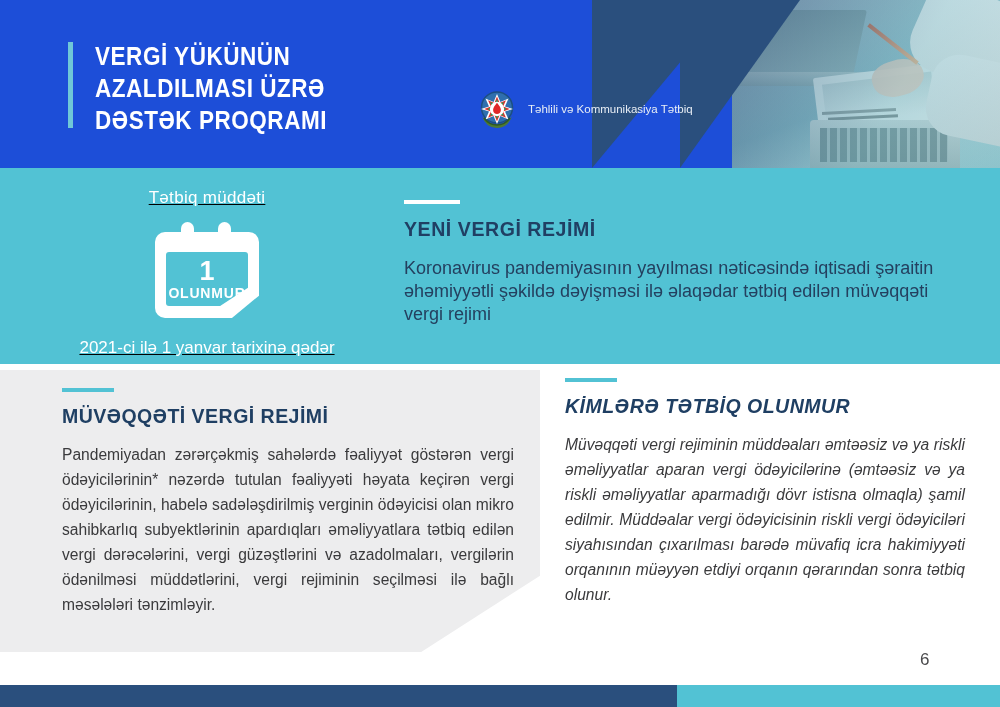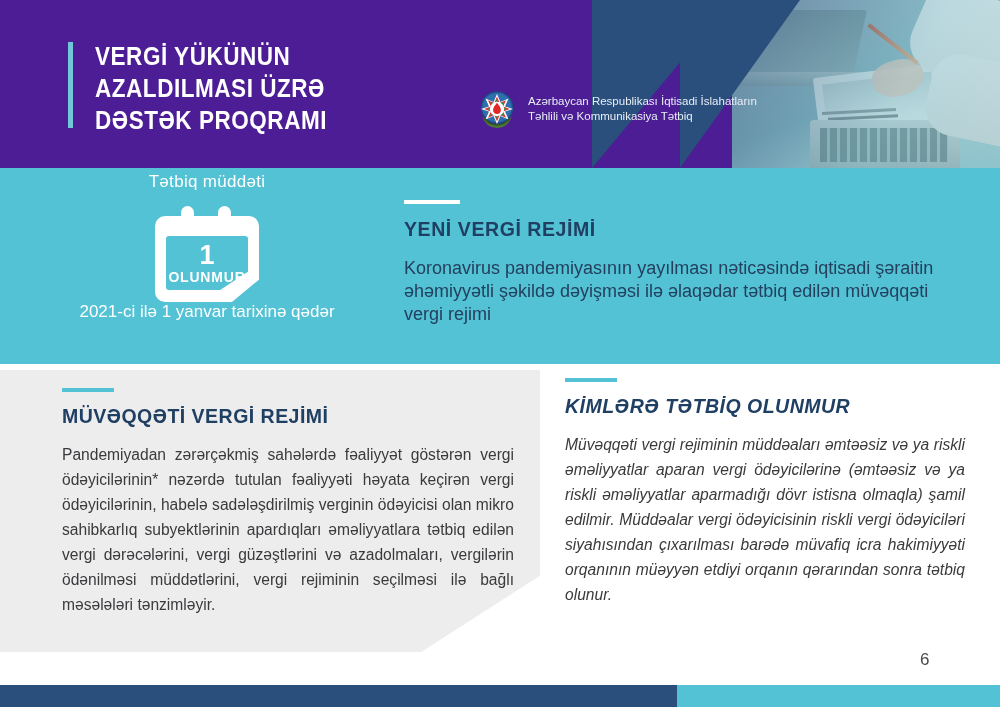--- a/index.html
+++ b/index.html
@@ -7,21 +7,21 @@
     width: 1000px; height: 707px;
     background: #ffffff;
     font-family: "Liberation Sans", sans-serif;
     overflow: hidden;
   }
   .page { position: relative; width: 1000px; height: 707px; background: #ffffff; }
 
   
   .header {
     position: absolute; left: 0; top: 0; width: 1000px; height: 168px;
-    background: #4c1d95; overflow: hidden; text-decoration: underline;
+    background: #1d4ed8; overflow: hidden; text-decoration: underline;
   }
   .header-photo {
     position: absolute; right: 0; top: 0; width: 268px; height: 168px;
     background:
       linear-gradient(135deg, rgba(42,79,125,.25), rgba(82,194,212,.28)),
       linear-gradient(160deg, #cfdbdd 0%, #b9cfd2 28%, #9fc0c5 55%, #c6d6d6 80%, #aec6c9 100%);
     overflow: hidden;
   }
   
   .ph { position: absolute; }
@@ -77,21 +77,21 @@
   .title-line { display: block; white-space: nowrap; }
 
   .org { position: absolute; left: 476px; top: 88px; display: flex; align-items: center; gap: 10px; }
   .emblem { position: relative; width: 42px; height: 42px; flex: none; }
   .org-text { color: #e8eef5; font-size: 11.5px; line-height: 15px; white-space: nowrap; }
 
   
   .teal {
     position: absolute; left: 0; top: 168px; width: 1000px; height: 196px; background: #52c2d4;
   }
-  .cal-block { position: absolute; left: 42px; top: 4px; width: 330px; text-align: center; }
+  .cal-block { position: absolute; left: 42px; top: 20px; width: 330px; text-align: center; text-decoration: underline; }
   .cal-title { color: #ffffff; font-size: 17px; letter-spacing: .3px; }
   .cal-icon { position: relative; width: 104px; height: 96px; margin: 14px auto 0; }
   .cal-body {
     position: absolute; left: 0; top: 10px; width: 104px; height: 86px;
     background: #ffffff; border-radius: 10px;
     clip-path: polygon(0 0, 100% 0, 100% 74%, 74% 100%, 0 100%);
   }
   .cal-win {
     position: absolute; left: 11px; top: 30px; width: 82px; height: 54px;
     background: #52c2d4; border-radius: 3px;
@@ -100,21 +100,21 @@
   .cal-ring { position: absolute; width: 13px; height: 22px; background: #ffffff; border-radius: 7px; top: 0; }
   .cal-ring.l { left: 26px; } .cal-ring.r { left: 63px; }
   .cal-day {
     position: absolute; left: 0; top: 36px; width: 104px; text-align: center;
     color: #ffffff; font-size: 27px; font-weight: 700; line-height: 27px;
   }
   .cal-mon {
     position: absolute; left: 0; top: 63px; width: 104px; text-align: center;
     color: #ffffff; font-size: 14px; font-weight: 700; letter-spacing: .8px;
   }
-  .cal-caption { color: #ffffff; font-size: 17px; }
+  .cal-caption { color: #ffffff; font-size: 17px; margin-top: 20px; }
 
   .teal-right { position: absolute; left: 404px; top: 32px; width: 560px; }
   .accent-bar { width: 56px; height: 4px; background: #ffffff; }
   .teal-h { color: #203f63; font-size: 21px; font-weight: 700; letter-spacing: .6px;
     margin-top: 13px;
     font-family: "Liberation Sans Narrow", "Liberation Sans", sans-serif;
     transform: scaleX(.93); transform-origin: left center; }
   .teal-p { color: #24405f; font-size: 18px; line-height: 23px; margin-top: 16px; width: 530px; }
 
   
@@ -180,21 +180,20 @@
           <path d="M21 6 L24.4 14 L32.5 10.5 L29 18.5 L37 21 L29 23.5 L32.5 31.5 L24.4 28 L21 36 L17.6 28 L9.5 31.5 L13 23.5 L5 21 L13 18.5 L9.5 10.5 L17.6 14 Z" fill="#ffffff"></path>
           <path d="M21 8.5 L23.6 15 L30 12.2 L27.2 18.6 L33.8 21 L27.2 23.4 L30 29.8 L23.6 27 L21 33.5 L18.4 27 L12 29.8 L14.8 23.4 L8.2 21 L14.8 18.6 L12 12.2 L18.4 15 Z" fill="#e03030"></path>
           <path d="M21 11 L22.9 16 L27.8 14 L25.8 18.9 L30.8 21 L25.8 23.1 L27.8 28 L22.9 26 L21 31 L19.1 26 L14.2 28 L16.2 23.1 L11.2 21 L16.2 18.9 L14.2 14 L19.1 16 Z" fill="#1e9c54"></path>
           <circle cx="21" cy="21" r="7.2" fill="#ffffff"></circle>
           <path d="M21 14.8 c2.6 3.2 3.9 5.2 3.9 7.2 0 2.4-1.8 4.1-3.9 4.1 s-3.9-1.7-3.9-4.1 c0-2 1.3-4 3.9-7.2 Z" fill="#e02828"></path>
           <path d="M6 28 q6 9 15 9 q9 0 15-9 q-4 12 -15 12 q-11 0 -15-12 Z" fill="#4e7a35"></path>
           <path d="M8 30 q5 7 13 7 q8 0 13-7" fill="none" stroke="#2f5a22" stroke-width="1.4"></path>
         </svg>
       </span>
       <span class="org-text">
-        <span style="display:block">Azərbaycan Respublikası İqtisadi İslahatların</span>
         <span style="display:block">Təhlili və Kommunikasiya Tətbiq</span>
       </span>
     </div>
   </div>
 
   <div class="teal">
 
     <div class="cal-block">
       <div class="cal-title">Tətbiq müddəti</div>
 

